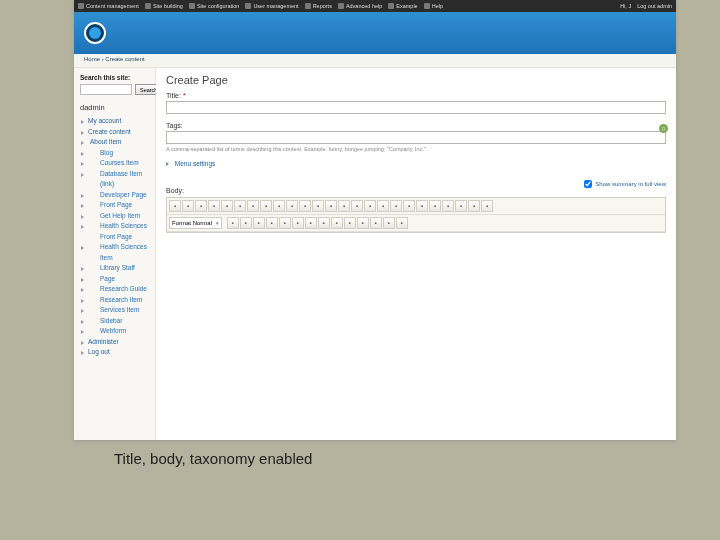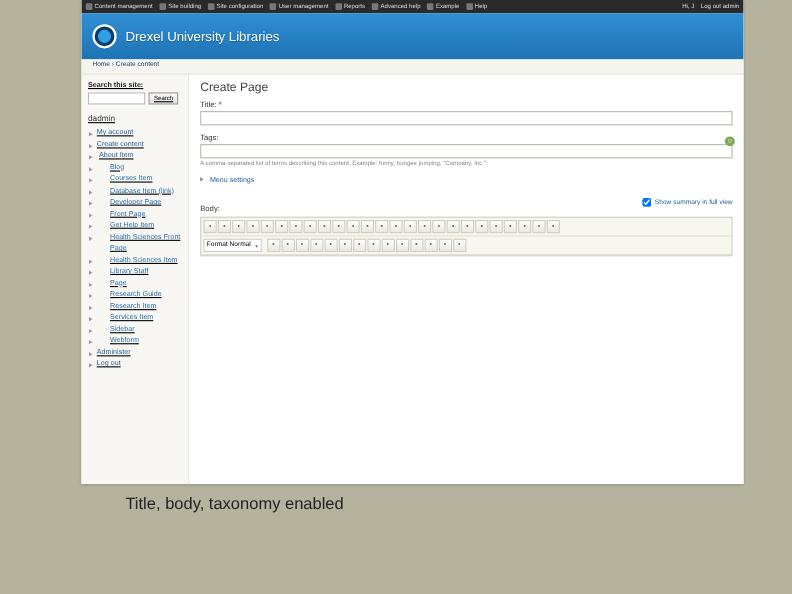--- a/index.html
+++ b/index.html
@@ -69,25 +69,24 @@
     padding: 2px 10px;
     font-size:6px;
     color:#246;
   }
   
   .bodywrap {
     display:flex;
     height: calc(100% - 12px - 42px - 14px);
   }
   .sidebar {
-    width: 98px;
+    width: 82px;
     background:#f8f7f3;
     border-right:1px solid #e5e3da;
     padding: 6px 6px;
-    text-decoration: underline;
   }
   .searchlbl { font-size:6.5px; font-weight:bold; color:#222; }
   .searchrow { display:flex; gap:3px; margin-top:3px; }
   .searchrow input {
     width:52px; height:11px; border:1px solid #bbb; font-size:6px; padding:0 2px; background:#fff;
   }
   .searchrow button {
     font-size:5.5px; height:11px; padding:0 4px;
     border:1px solid #999; background:linear-gradient(#f9f9f9,#e2e2e2);
   }
@@ -187,21 +186,20 @@
           <span class="item"><span class="ico"></span>Help</span>
         </div>
       <div class="right" id="adminbar-right">
           <span class="item">Hi, J</span>
           <span class="item">Log out admin</span>
         </div>
     </div>
 
     <div class="siteheader">
       <div class="logo"></div>
-      <div class="sitename">Drexel University Libraries</div>
     </div>
 
     <div class="breadcrumb">Home › Create content</div>
 
     <div class="bodywrap">
 
       <div class="sidebar">
         <div class="searchlbl">Search this site:</div>
         <div class="searchrow">
           <input type="text" style="">

